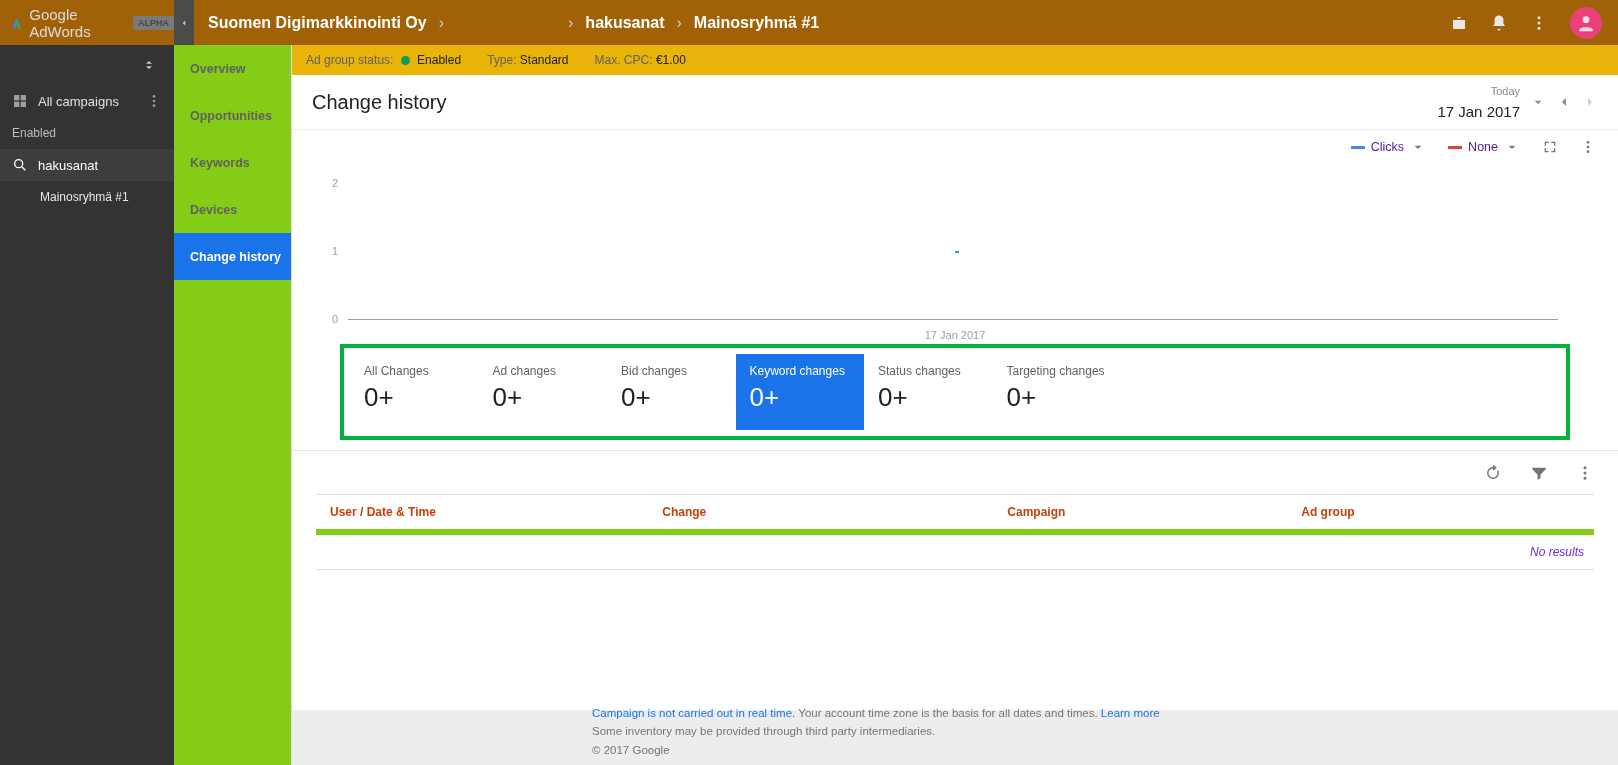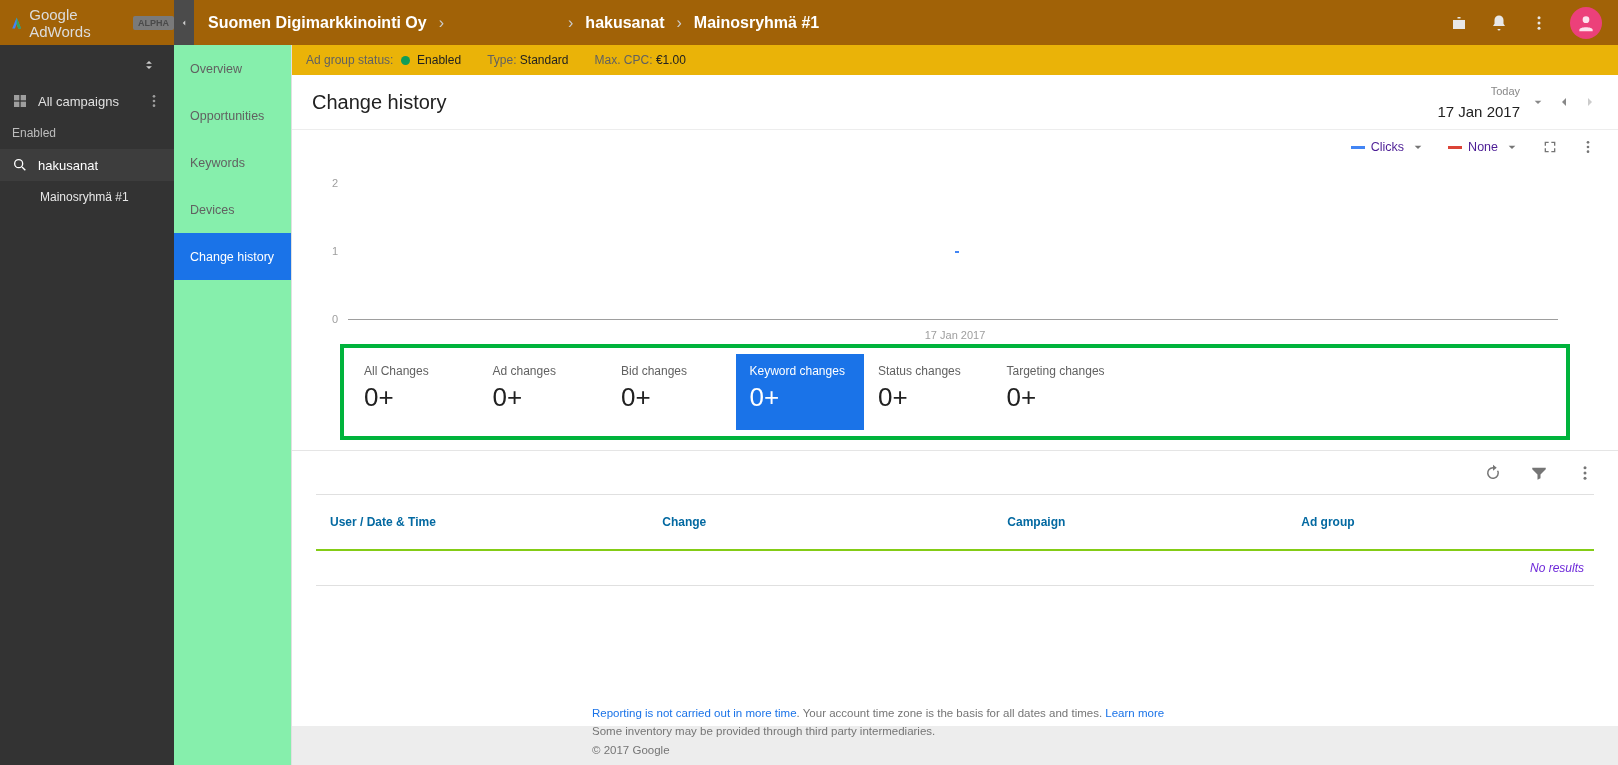--- a/index.html
+++ b/index.html
@@ -28,21 +28,21 @@
   .sort-icon { width: 14px; height: 14px; fill: #ccc; }
   .sidebar-row { height: 32px; display: flex; align-items: center; padding: 0 12px; font-size: 13px; gap: 10px; cursor: pointer; }
   .sidebar-row .icon { width: 16px; height: 16px; fill: #9e9e9e; }
   .row-all { font-size: 13px; color: #e0e0e0; justify-content: space-between; }
   .row-enabled { font-size: 12px; color: #bdbdbd; padding-left: 12px; }
   .row-campaign { background: #3d3d3d; color: #fff; }
   .row-campaign .icon { fill: #fff; }
   .row-adgroup { padding-left: 40px; color: #e8e8e8; font-size: 12px; }
 
   
-  .sidebar-nav { position: absolute; left: 174px; top: 45px; bottom: 0; width: 118px; background: #86efac; border-right: 1px solid #e0e0e0; }
+  .sidebar-nav { position: absolute; left: 174px; top: 45px; bottom: 0; width: 118px; background: #84cc16; border-right: 1px solid #e0e0e0; font-weight: bold; }
   .nav-item { height: 47px; display: flex; align-items: center; padding-left: 16px; font-size: 12.5px; color: #616161; cursor: pointer; }
   .nav-item.active { background: #1a73e8; color: #fff; }
 
   
   .main { position: absolute; left: 292px; right: 0; top: 45px; bottom: 0; background: #ededed; overflow: hidden; }
   .status-bar { height: 30px; background: #eab308; display: flex; align-items: center; gap: 26px; padding-left: 14px; font-size: 12px; color: #616161; }
   .status-dot { width: 9px; height: 9px; border-radius: 50%; background: #0f9d58; display: inline-block; margin: 0 4px; vertical-align: middle; }
   .status-value { color: #212121; }
 
   .card { background: #fff; margin: 0 0 0 0; }
@@ -78,21 +78,21 @@
   .tile.selected { background: #1a73e8; color: #fff; }
   .tile-label { font-size: 12px; color: #616161; }
   .tile.selected .tile-label { color: #fff; }
   .tile-value { font-size: 26px; font-weight: 400; margin-top: 4px; }
   .tile.selected .tile-value { color: #fff; }
 
   
   .table-toolbar { height: 44px; display: flex; align-items: center; justify-content: flex-end; gap: 28px; padding-right: 24px; border-top: 1px solid #e5e5e5; }
   .table-toolbar svg { width: 18px; height: 18px; fill: #757575; cursor: pointer; }
   .table { width: calc(100% - 48px); margin: 0 24px; border-collapse: collapse; font-size: 12px; }
-  .table th { text-align: left; font-weight: bold; color: #0369a1; padding: 20px 14px; border-top: 1px solid #e0e0e0; border-bottom: 2px solid #84cc16; }
+  .table th { text-align: left; font-weight: bold; color: #c2410c; padding: 10px 14px; border-top: 1px solid #e0e0e0; border-bottom: 6px solid #84cc16; }
   .table td.noresult { text-align: right; padding: 10px; color: #6d28d9; border-bottom: 1px solid #e0e0e0; font-style: italic; }
 
   
   .footer { position: absolute; left: 300px; right: 10px; bottom: 6px; font-size: 11.5px; color: #757575; line-height: 1.6; }
   .footer a { color: #1a73e8; text-decoration: none; }
 </style>
 </head>
 <body>
 <div class="app">
 
@@ -314,21 +314,21 @@
         <tr>
               <td colspan="4" class="noresult">No results</td>
             </tr>
       </tbody>
     </table>
     <div style="height:140px;"></div>
   </div>
 
   <div class="footer">
     <div>
-      <a href="#">Reporting is not carried out in more time</a><span>. Your account time zone is the basis for all dates and times. </span><a href="#">Learn more</a>
+      <a href="#">Campaign is not carried out in real time</a><span>. Your account time zone is the basis for all dates and times. </span><a href="#">Learn more</a>
     </div>
     <div>Some inventory may be provided through third party intermediaries.</div>
     <div>© 2017 Google</div>
   </div>
 
 </div>
 
 </div>
 
 </body></html>

